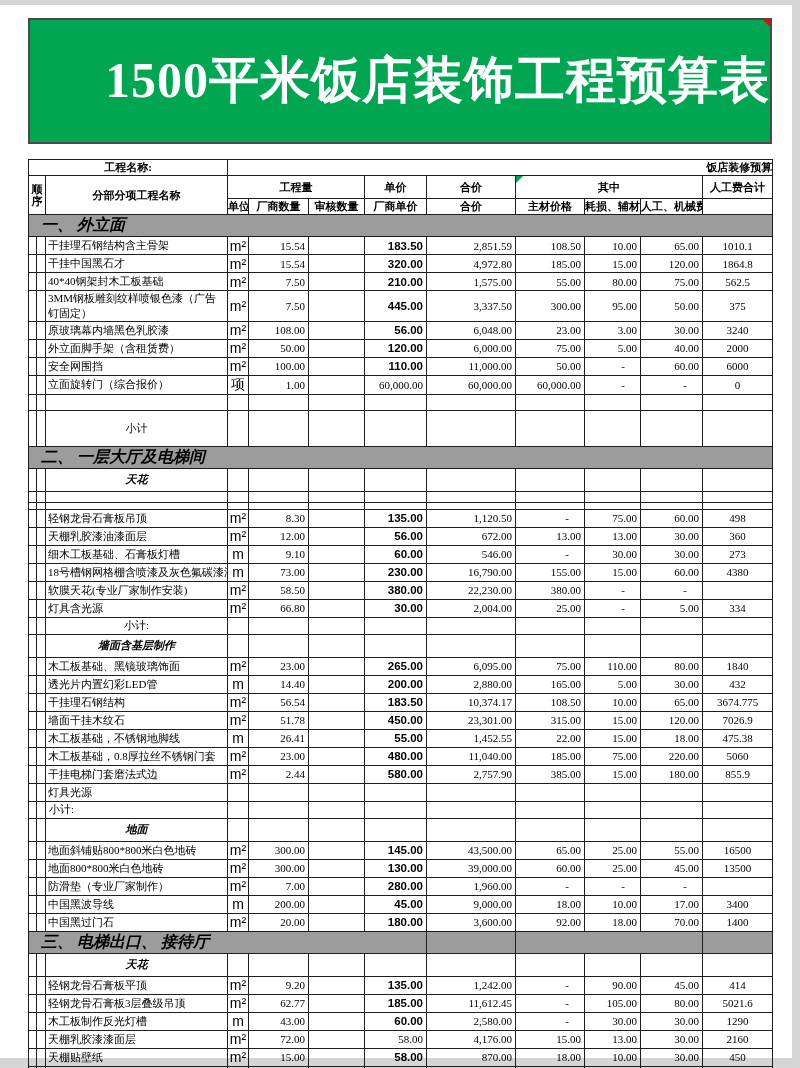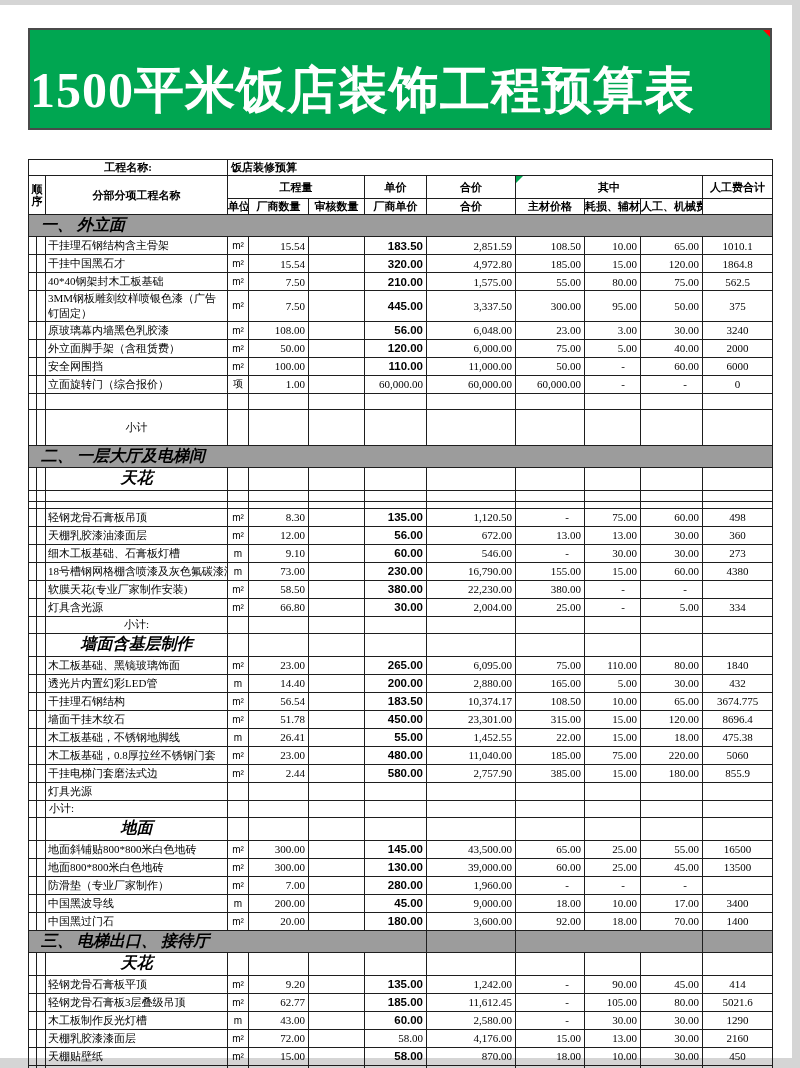--- a/index.html
+++ b/index.html
@@ -1,51 +1,51 @@
 <!DOCTYPE html>
 <html><head>
 <meta charset="utf-8">
 <style>
   html,body{margin:0;padding:0;width:800px;height:1068px;overflow:hidden;background:#d5d5d5;}
   .page{position:absolute;left:0;top:5px;width:792px;height:1053px;background:#ffffff;}
-  .title-block{position:absolute;left:28px;top:23px;width:744px;height:102px;background:#00a651;
-    border:2px solid #4a4a4a;box-sizing:border-box;text-align:left;}
+  .title-block{position:absolute;left:28px;top:13px;width:744px;height:126px;background:#00a651;
+    border:2px solid #4a4a4a;box-sizing:border-box;text-align:right;}
   .title-block span{display:block;line-height:120px;font-family:"Liberation Serif",serif;
     font-weight:bold;color:#ffffff;font-size:50px;letter-spacing:1px;white-space:nowrap;}
   .corner-r{position:absolute;top:0;right:0;width:0;height:0;
     border-top:7px solid #ff0000;border-left:7px solid transparent;}
   .corner-g{position:absolute;top:0;left:0;width:0;height:0;
     border-top:7px solid #00a651;border-right:7px solid transparent;}
   table{position:absolute;left:28px;top:154px;width:744px;border-collapse:collapse;table-layout:fixed;
     font-family:"Liberation Serif",serif;font-size:11px;color:#000;}
   td{border:1px solid #1e1e1e;padding:0;overflow:hidden;white-space:nowrap;vertical-align:middle;}
   
   .r-meta{height:16px;}
   .hmeta{text-align:center;font-weight:bold;}
-  .hval{text-align:left;padding-left:3px;font-weight:bold;}
+  .hval{text-align:right;padding-left:3px;font-weight:bold;}
   .r-ha{height:23px;} .r-hb{height:14px;}
   .hc{text-align:center;font-weight:bold;}
   .hseq{text-align:center;font-weight:bold;white-space:normal;line-height:1.1;padding:0 1px;}
   .among{position:relative;}
   
   .r-item{height:18px;}
   .r-band{height:18px;} .r-sub{height:23px;} .r-subtotal{height:17px;}
   .h20{height:36px;} .e16{height:16px;} .e11{height:11px;} .e7{height:7px;} .e9{height:9px;}
   .e9 td{border-bottom:1px solid transparent;}
   .band{background:#9c9c9c;}
   .band.tl{text-align:left;padding-left:12px;font-size:16px;font-weight:bold;font-style:italic;margin-left:12px;}
-  .subh{text-align:center;font-size:16px;font-weight:bold;font-style:italic;}
+  .subh{text-align:center;font-size:11px;font-weight:bold;font-style:italic;}
   .name{text-align:left;padding:0 2px;}
   .wrap{white-space:normal;line-height:1.35;}
   .a-center{text-align:center;} .a-left{text-align:left;padding-left:3px;}
   .num{text-align:right;padding-right:3px;}
   .dash{padding-right:15px;}
   .price{text-align:right;padding-right:3px;font-family:"Liberation Sans",sans-serif;
     font-weight:bold;font-size:11.5px;}
-  .unit{text-align:center;font-family:"Liberation Sans",sans-serif;font-size:10px;}
+  .unit{text-align:center;font-family:"Liberation Sans",sans-serif;font-size:14px;}
   .ctr{text-align:center;}
   .sq{padding:0;}
 </style>
 </head>
 <body>
 
 <div class="page">
 
   <div class="title-block">
     <span>1500平米饭店装饰工程预算表</span>
@@ -441,21 +441,21 @@
           <td class="sq"></td>
           <td class="name">墙面干挂木纹石</td>
           <td class="unit">m²</td>
           <td class="num">51.78</td>
           <td class="num"></td>
           <td class="price">450.00</td>
           <td class="num">23,301.00</td>
           <td class="num">315.00</td>
           <td class="num">15.00</td>
           <td class="num">120.00</td>
-          <td class="ctr">8696.4</td>
+          <td class="ctr">7026.9</td>
         </tr>
         <tr class="r-item">
           <td class="sq"></td>
           <td class="sq"></td>
           <td class="name">木工板基础，不锈钢地脚线</td>
           <td class="unit">m</td>
           <td class="num">26.41</td>
           <td class="num"></td>
           <td class="price">55.00</td>
           <td class="num">1,452.55</td>

